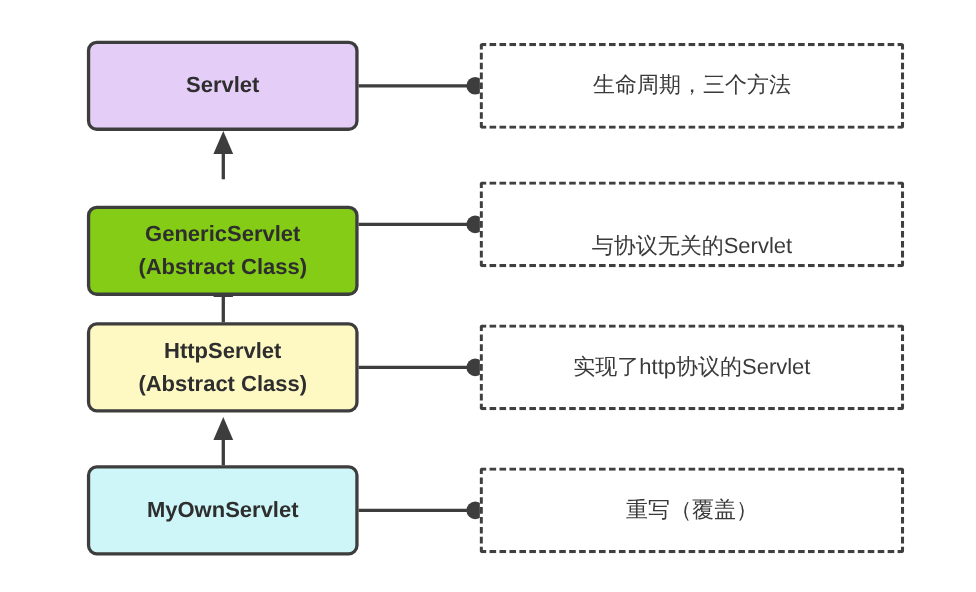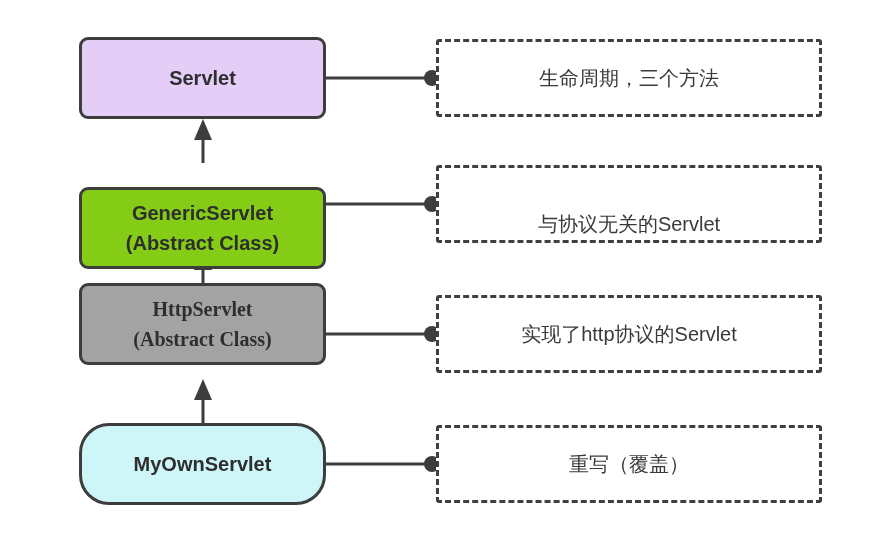--- a/index.html
+++ b/index.html
@@ -99,25 +99,25 @@
     </g>
   </svg>
 
   <div class="node" style="top: 37px; background-color: rgb(228, 206, 248);">
     <div>Servlet</div>
   </div>
   <div class="node" style="top: 163px; background-color: #84cc16; margin-top: 24px;">
     <div>GenericServlet</div>
     <div>(Abstract Class)</div>
   </div>
-  <div class="node" style="top: 283px; background-color: #a3a3a3; font-family: Liberation Serif, serif;">
+  <div class="node" style="top: 293px; background-color: #fef9c3;">
     <div>HttpServlet</div>
     <div>(Abstract Class)</div>
   </div>
-  <div class="node" style="top: 423px; background-color: rgb(206, 246, 248); border-radius: 30px;">
+  <div class="node" style="top: 423px; background-color: rgb(206, 246, 248);">
     <div>MyOwnServlet</div>
   </div>
 
   <div class="note" style="top:39px;">
     <div>生命周期，三个方法</div>
   </div>
   <div class="note" style="top:165px;justify-content:flex-end;">
     <div>与协议无关的Servlet</div>
     <div></div>
   </div>

